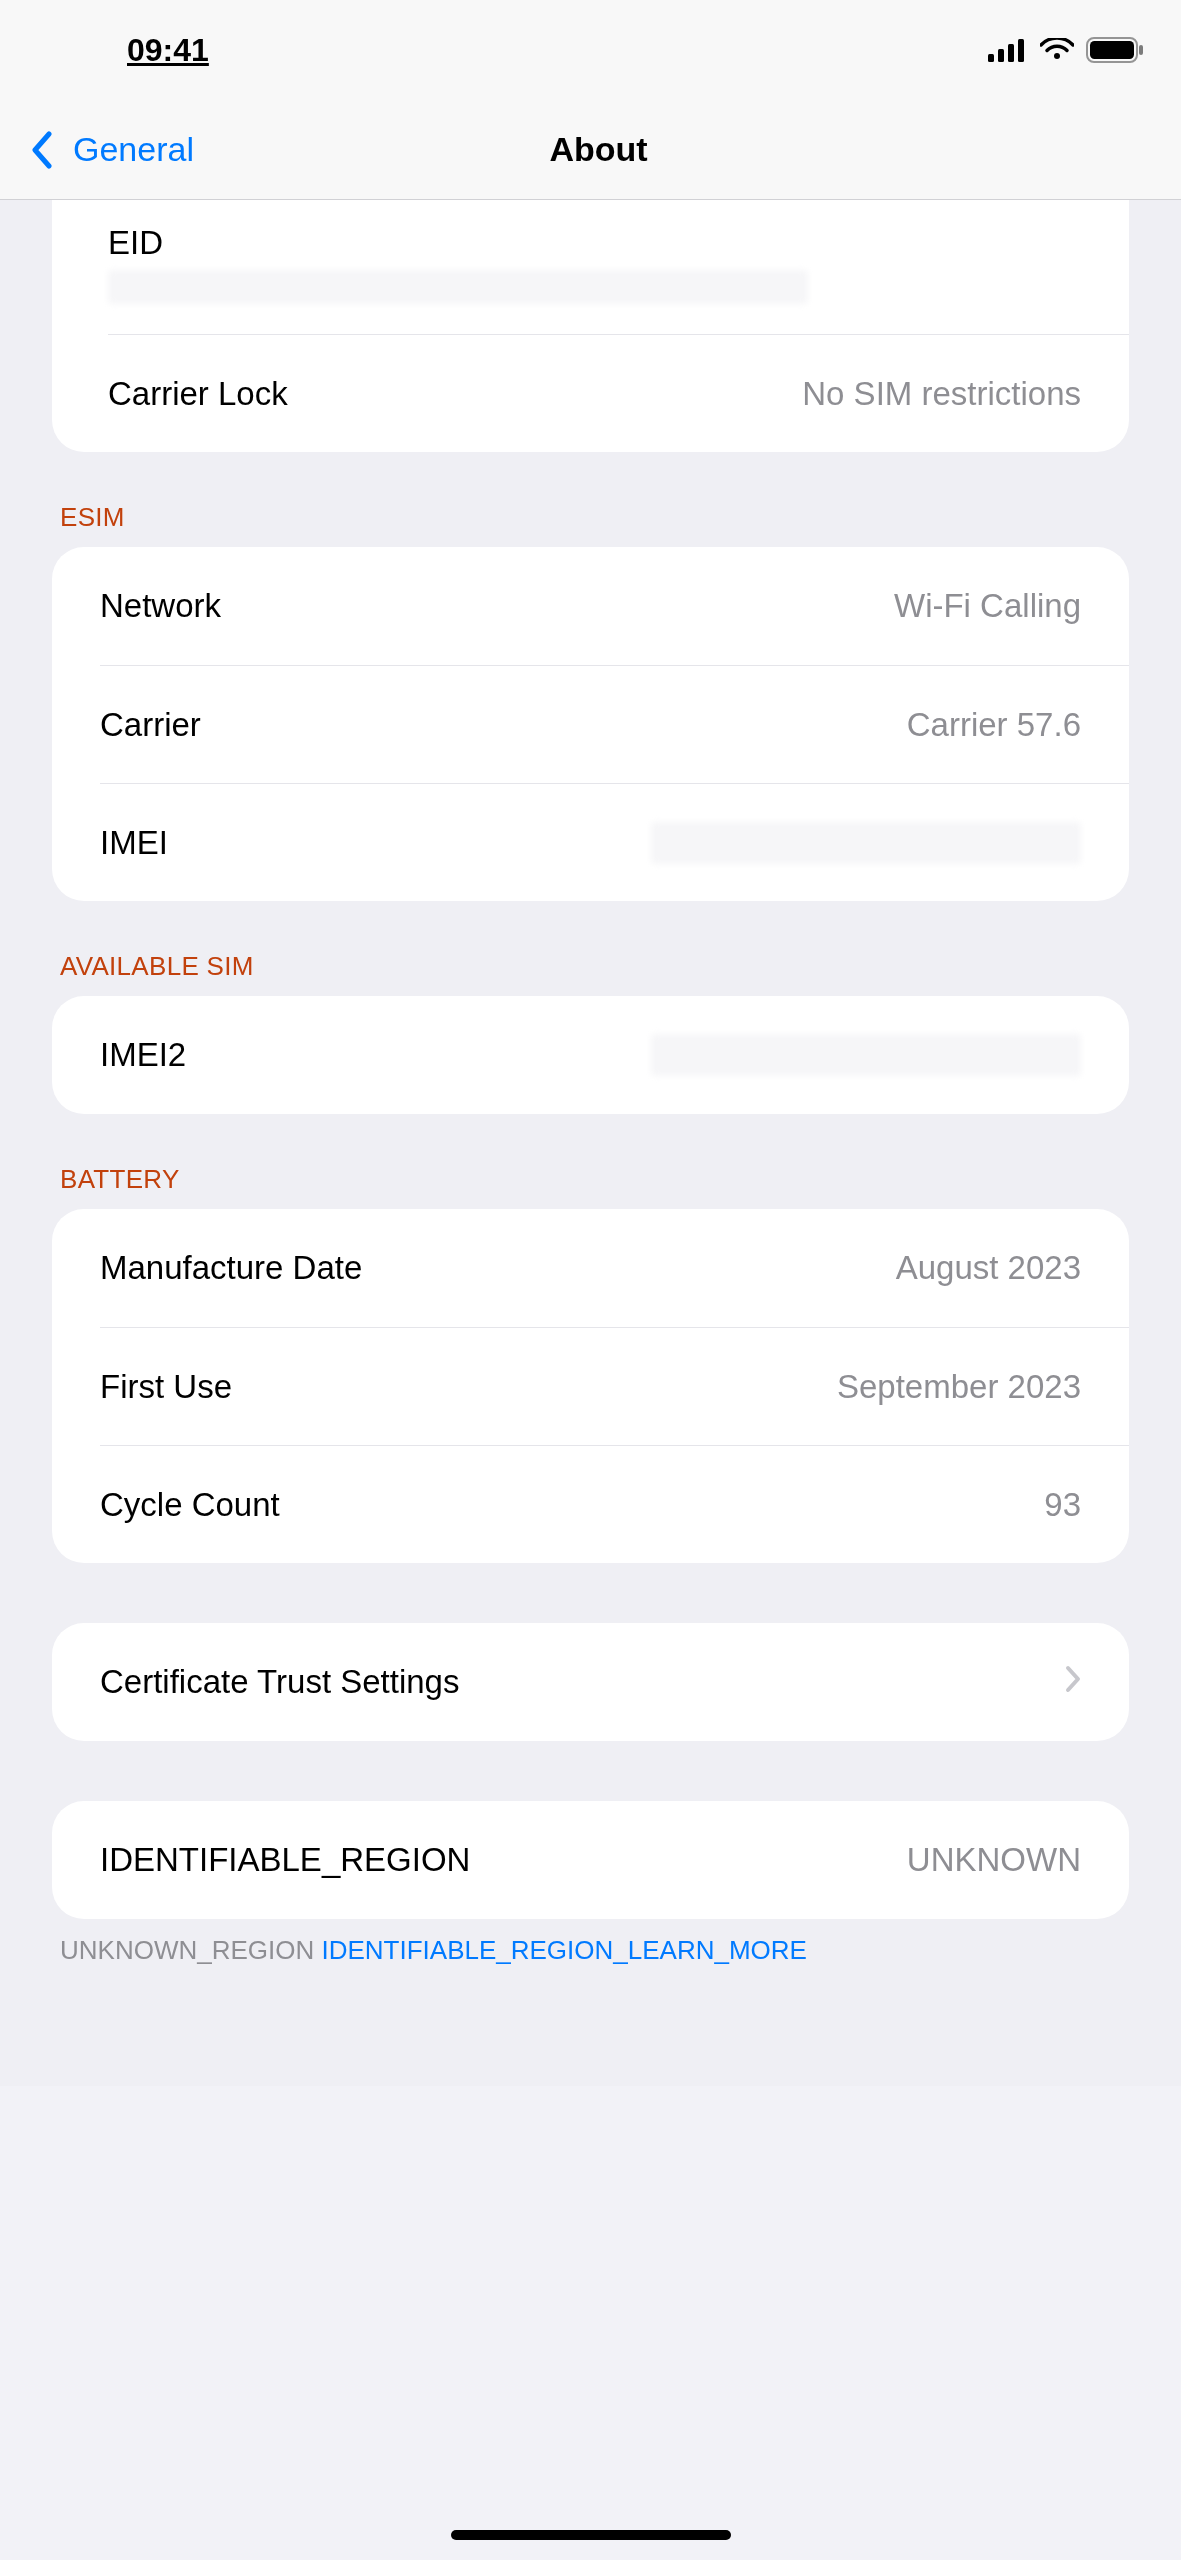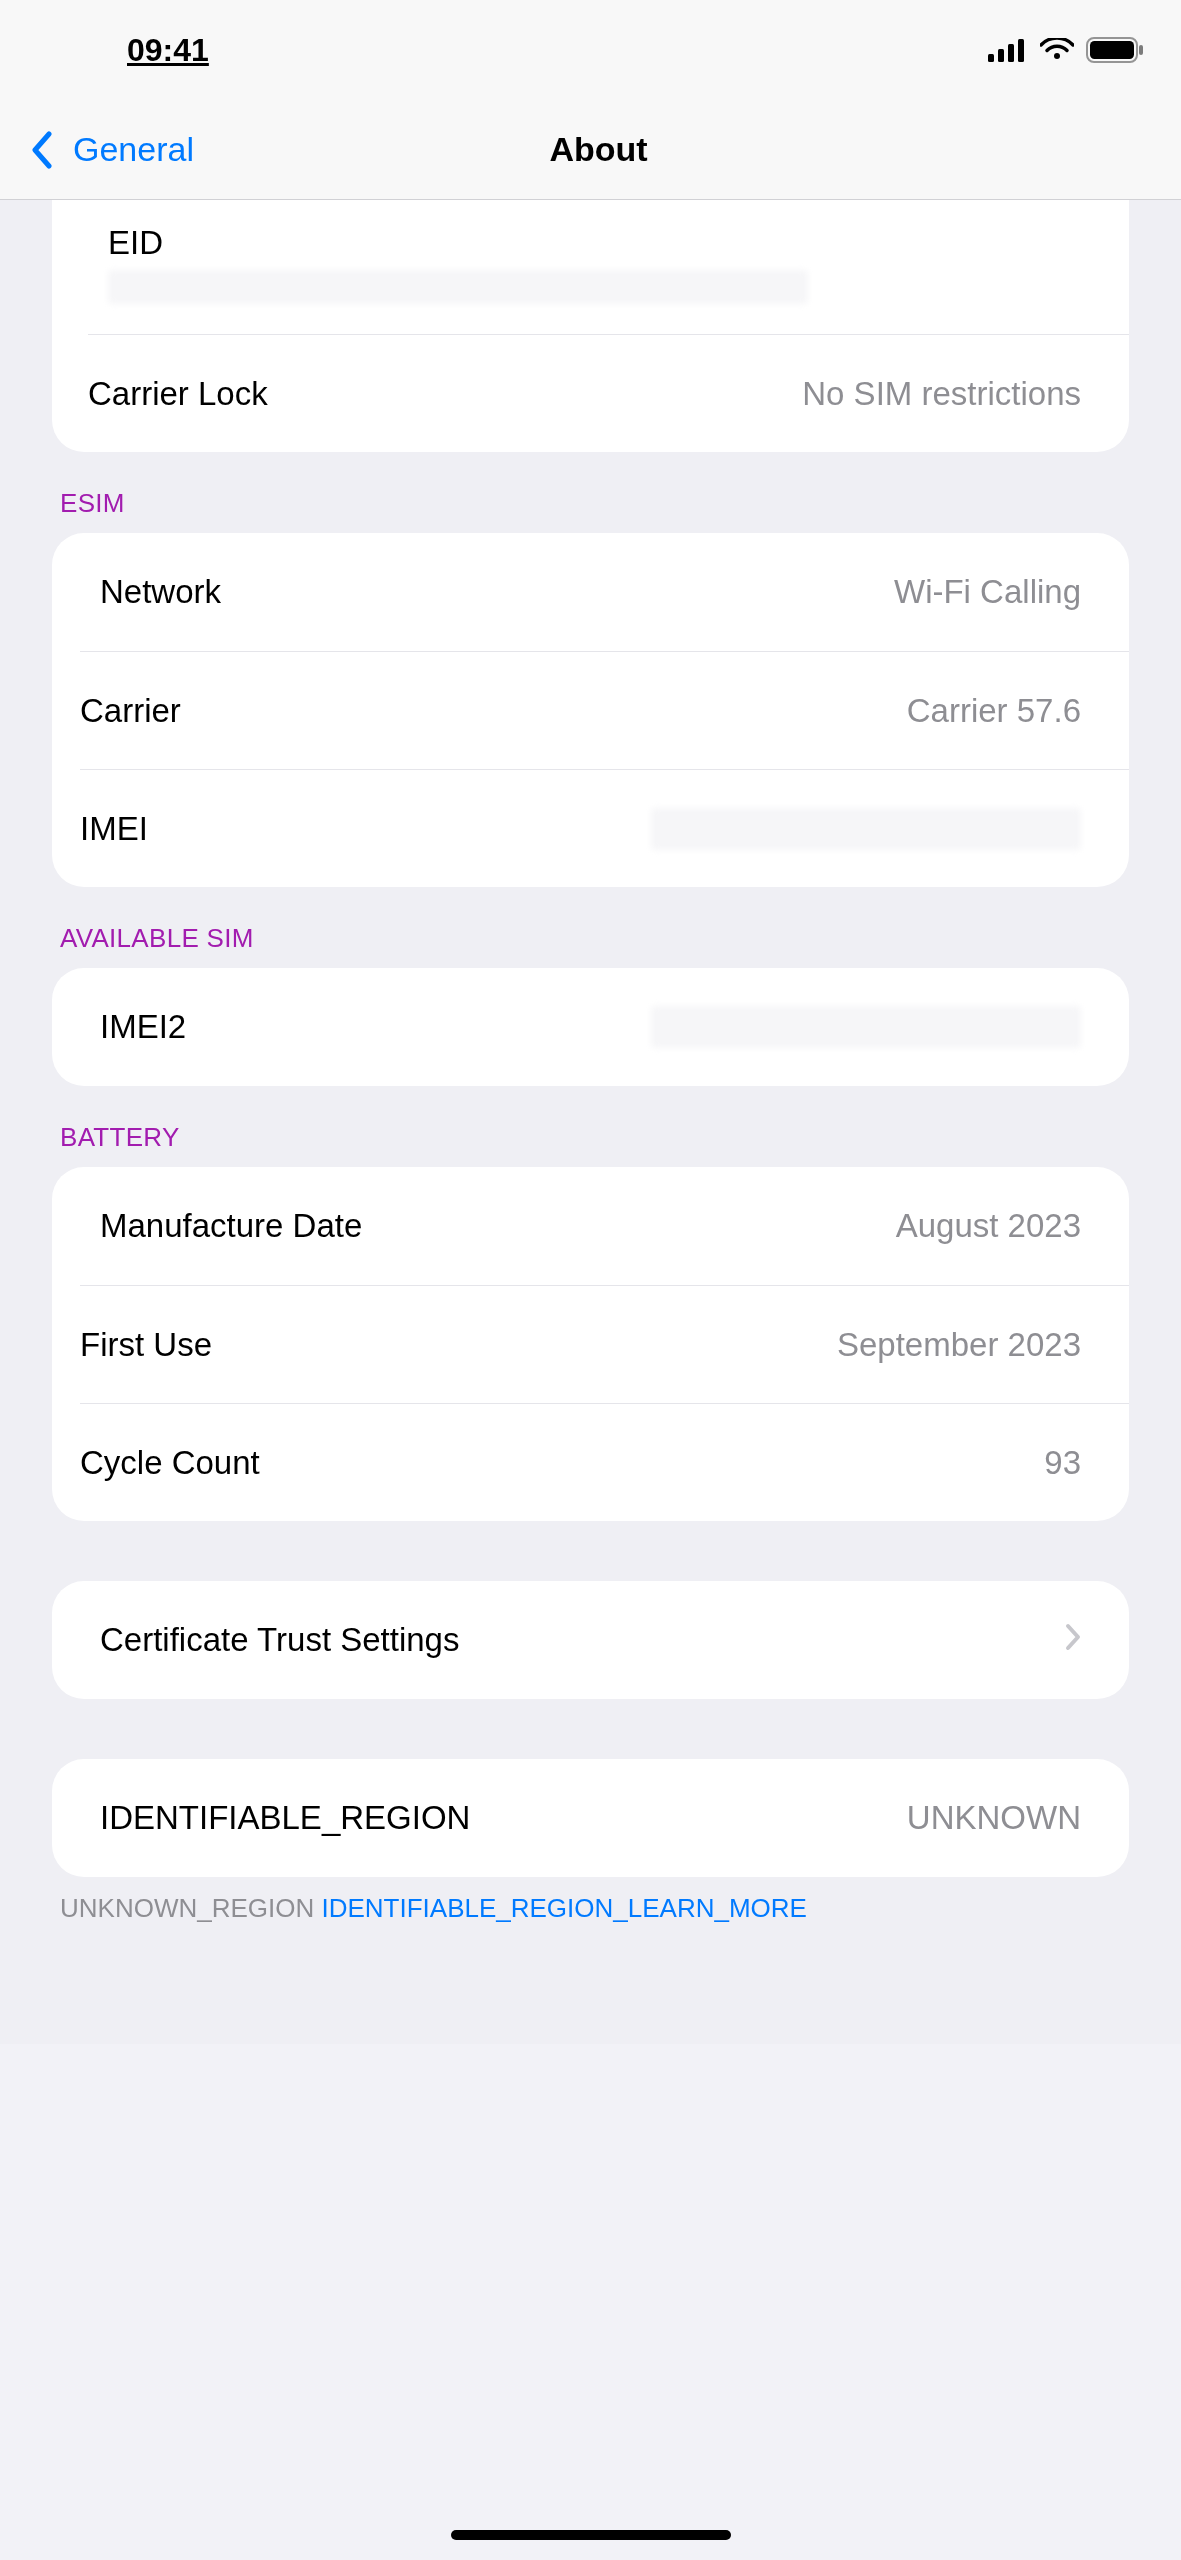--- a/index.html
+++ b/index.html
@@ -62,42 +62,42 @@
   }
 
   
   .content {
     background: #efeff4;
     padding-bottom: 120px;
   }
 
   .section-header {
     font-size: 26px;
-    color: #a21caf;
-    padding: 36px 60px 14px 60px;
+    color: #c2410c;
+    padding: 50px 60px 14px 60px;
     letter-spacing: 0.3px;
   }
 
   .group {
     background: #fff;
     border-radius: 32px;
     margin: 0 52px;
     overflow: hidden;
   }
   .group.first { border-top-left-radius: 0; border-top-right-radius: 0; margin-top: 0; padding-left: 8px; }
 
   .cell {
     display: flex;
     align-items: center;
     justify-content: space-between;
     padding: 30px 48px;
     font-size: 33px;
     min-height: 118px;
   }
-  .cell + .cell { border-top: 1px solid #e5e5ea; margin-left: 28px; padding-left: 0; }
+  .cell + .cell { border-top: 1px solid #e5e5ea; margin-left: 48px; padding-left: 0; }
   .cell .label { color: #000; }
   .cell .value { color: #8e8e93; text-align: right; }
   .cell .redacted {
     width: 430px;
     height: 42px;
     background: #f6f6f8;
     border-radius: 4px;
     filter: blur(3px);
   }
   .cell .redacted.wide { width: 700px; height: 34px; }

